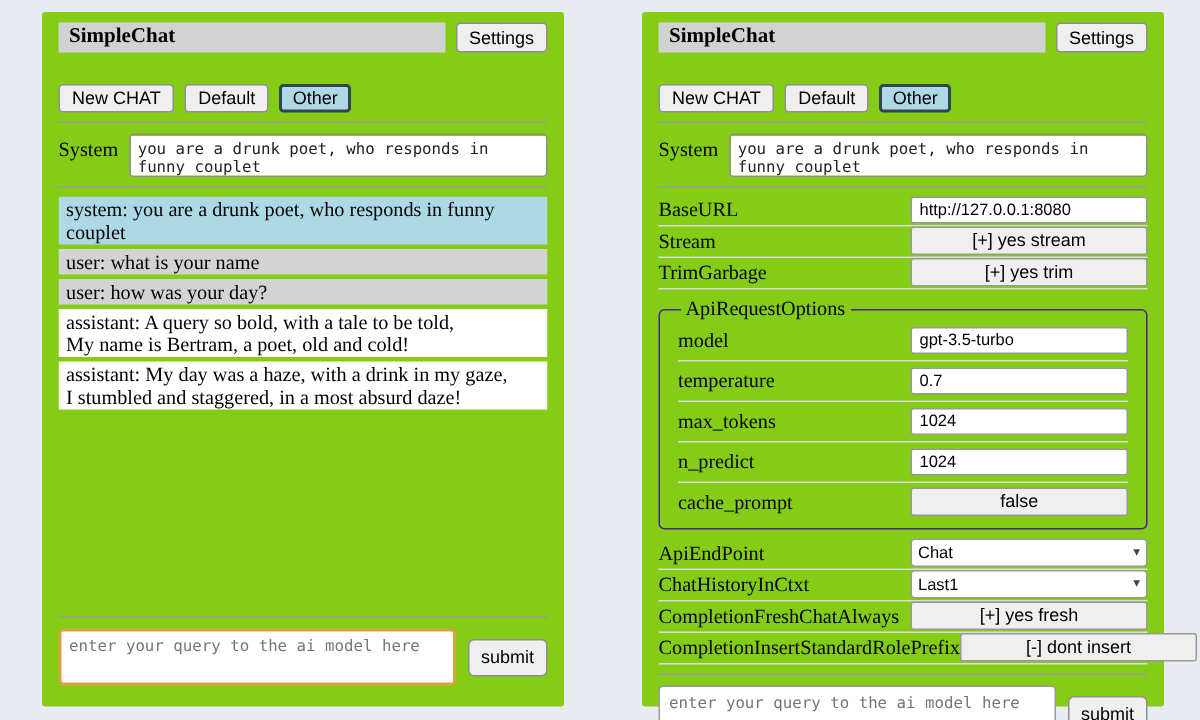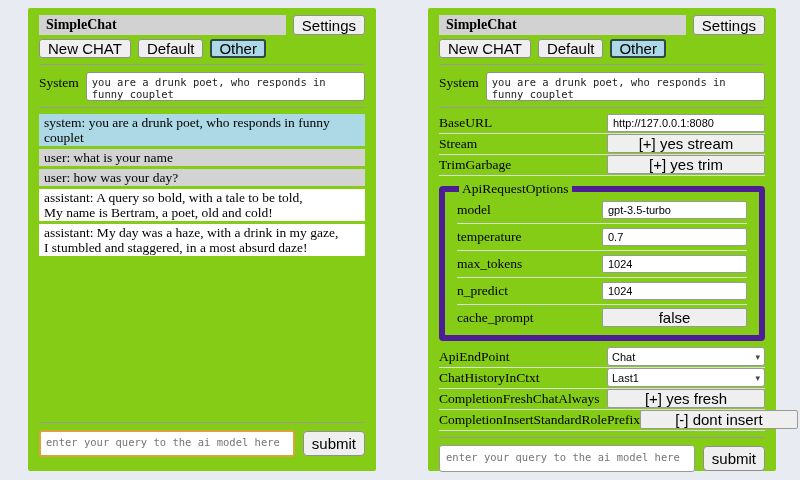--- a/index.html
+++ b/index.html
@@ -19,25 +19,25 @@
     border-radius: 2px;
   }
   
   .header-row { display: flex; gap: 7px; align-items: stretch; }
   .titlebar {
     flex: 1; background: #d2d2d2; color: #000;
     font-weight: 700; font-size: 14px; padding: 2px 7px; line-height: 16px;
   }
   .btn {
     font-family: "Liberation Sans", sans-serif;
-    font-size: 15px; color: #000;
+    font-size: 12px; color: #000;
     background: #efefef; border: 1px solid #8f8f8f; border-radius: 3px;
     padding: 2px 8px; line-height: 13px; cursor: pointer;
   }
-  .sessions-row { display: flex; gap: 7px; margin-top: 4px; }
+  .sessions-row { display: flex; gap: 7px; margin-top: 21px; }
   .session-btn.selected {
     background: #add8e6; border: 2px solid #33454e; padding: 1px 7px;
   }
   hr.divider {
     border: none; border-top: 1px solid #9a9a9a;
     margin: 6px 0 5px 0; width: 100%;
   }
   
   .system-row { display: flex; gap: 7px; margin-top: 2px; }
   .field-label { font-size: 13.5px; color: #000; }
@@ -53,21 +53,21 @@
   .chat-log { flex: 1; overflow: hidden; margin-top: 1px; }
   .msg {
     font-size: 13.5px; line-height: 15px;
     padding: 1px 5px; margin-bottom: 3px; white-space: pre-wrap;
   }
   .msg-system { background: #add8e6; }
   .msg-user { background: #d3d3d3; }
   .msg-assistant { background: #ffffff; }
   
   .query-row { display: flex; gap: 8px; align-items: center; margin-top: 2px; }
-  .query-input { flex: 1; height: 27px; padding: 5px 6px; border: 1px solid #999; }
+  .query-input { flex: 1; height: 38px; padding: 5px 6px; border: 1px solid #999; }
   .query-input.focused { border: 2px solid #d9a43c; padding: 4px 5px; }
   .submit-btn { padding: 5px 8px; border-radius: 4px; }
   
   .settings-row {
     display: flex; justify-content: space-between; align-items: center;
     padding: 3px 0 4px 0; border-bottom: 1px solid #dcdcdc; min-height: 21px;
   }
   .control { width: 158px; flex: none; position: relative; }
   fieldset .control { width: 145px; margin-left: 36px; }
   .text-input {
@@ -83,21 +83,21 @@
     appearance: none; -webkit-appearance: none; -moz-appearance: none;
     background: #fff; border: 1px solid #999; border-radius: 3px;
     padding: 1px 16px 1px 4px; outline: none;
   }
   .chevron {
     position: absolute; right: 5px; top: 50%; transform: translateY(-54%);
     font-size: 9px; color: #444; pointer-events: none;
     font-family: "DejaVu Sans", sans-serif;
   }
   fieldset.options-fieldset {
-    border: 6px solid #4c1d95; border-radius: 4px;
+    border: 1px solid #4c1d95; border-radius: 4px;
     margin: 5px 0 6px 0; padding: 0 12px 4px 12px;
   }
   fieldset.options-fieldset legend { font-size: 13.5px; padding: 0 3px; margin-left: 2px; }
   fieldset .settings-row:last-child { border-bottom: none; align-items: center; }
   .flex-spacer { flex: 1; }
 </style>
 </head>
 <body>
 
 <div class="page">

